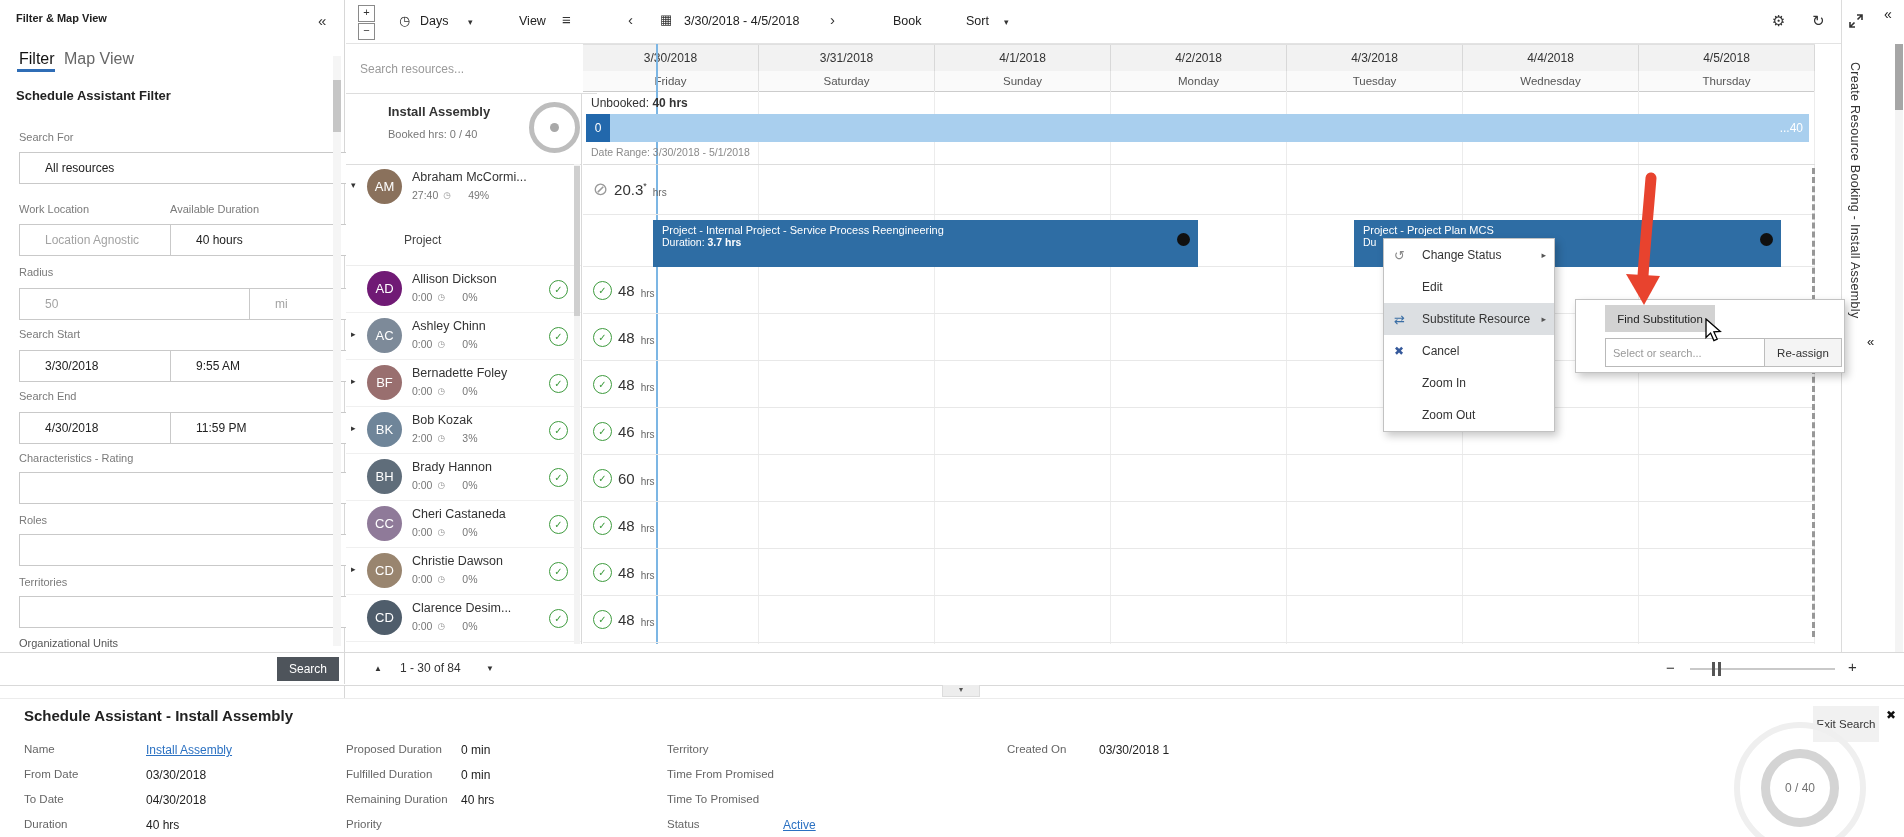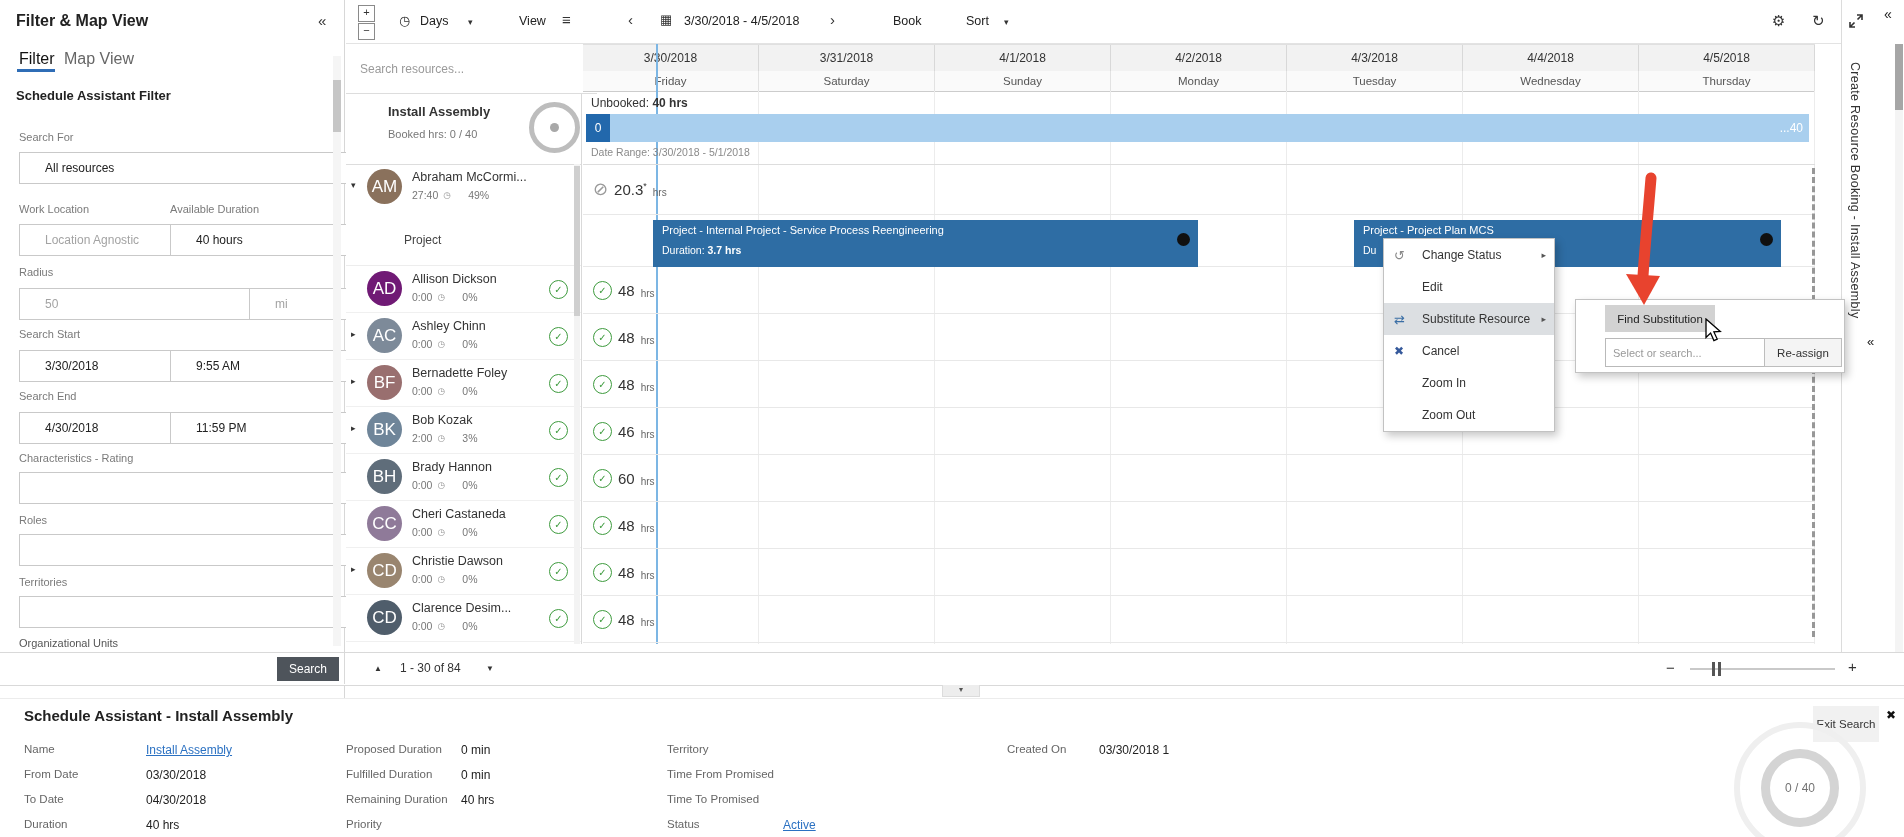--- a/index.html
+++ b/index.html
@@ -2,21 +2,21 @@
 <html><head>
 <meta charset="utf-8">
 <style>
   html,body{margin:0;padding:0}
   body{font-family:"Liberation Sans","DejaVu Sans",sans-serif;color:#333;background:#fff;overflow:hidden}
   #app{position:relative;width:1904px;height:837px;background:#fff;overflow:hidden}
   .abs{position:absolute}
 
   
   #left{position:absolute;left:0;top:0;width:344px;height:698px;border-right:1px solid #d7d7d7;background:#fff}
-  .lp-title{left:16px;top:12px;font-size:16px;font-weight:bold;color:#222}
+  .lp-title{left:16px;top:12px;font-size:11px;font-weight:bold;color:#222}
   .lp-collapse{left:318px;top:12px;font-size:15px;color:#333;cursor:pointer}
   .tab{top:50px;font-size:16px;cursor:pointer}
   .tab-underline{left:17px;top:69px;width:38px;height:3px;background:#2f6db6}
   .lp-section{left:16px;top:88px;font-size:13px;font-weight:bold;color:#222}
   .lbl{position:absolute;font-size:11px;color:#7a7a7a}
   .sel{position:absolute;height:30px;background:#fff;border:1px solid #c9c9c9;font-size:12px;color:#222;display:flex;align-items:center;padding:0 22px 0 25px;cursor:pointer}
   .sel .car{position:absolute;right:6px;top:10px;font-size:9px;color:#555}
   .sel .calic{position:absolute;right:6px;top:7px;font-size:13px;color:#222}
   .sel.dis{color:#a3a3a3}
   .sel.dis .car{color:#9a9a9a}
@@ -37,21 +37,21 @@
   .demand{position:absolute;left:0;top:47px;width:235px;height:73px;border-bottom:1px solid #ddd}
   .demand-name{left:42px;top:13px;font-size:13px;font-weight:bold;color:#333}
   .demand-booked{left:42px;top:37px;font-size:11px;color:#777}
   .demand-ring{left:183px;top:11px;width:41px;height:41px;border:5px solid #bdbdbd;border-radius:50%;display:flex;align-items:center;justify-content:center}
   .demand-ring i{width:9px;height:9px;border-radius:50%;background:#a8a8a8}
   .rlist{position:absolute;left:0;top:120px;width:235px;height:480px;overflow:hidden}
   .rrow{position:relative;height:46px;border-bottom:1px solid #f0f0f0;cursor:pointer}
   .rrow.tall{height:50px;border-bottom:none}
   .prow{position:relative;height:51px;border-bottom:1px solid #ededed;font-size:12px;color:#444;display:flex;align-items:center;padding-left:58px}
   .rcaret{position:absolute;left:5px;top:16px;font-size:9px;color:#333;cursor:pointer}
-  .ravatar{position:absolute;left:21px;top:5px;width:35px;height:35px;border-radius:50%;color:#fff;font-size:17px;display:flex;align-items:center;justify-content:center}
+  .ravatar{position:absolute;left:21px;top:5px;width:35px;height:35px;border-radius:50%;color:#fff;font-size:13px;display:flex;align-items:center;justify-content:center}
   .rname{position:absolute;left:66px;top:6px;font-size:12.5px;color:#333;white-space:nowrap}
   .rsub{position:absolute;left:66px;top:25px;font-size:10.5px;color:#777;display:flex;gap:5px;align-items:center}
   .rsub .pct{margin-left:12px}
   .rclock{font-size:9px;color:#999}
   .rchk{position:absolute;right:13px;top:14px}
   .chk{width:17px;height:17px;border:1.5px solid #3e9b3e;border-radius:50%;color:#3e9b3e;font-size:10px;display:flex;align-items:center;justify-content:center;background:#fff}
 
   
   #grid{position:absolute;left:583px;top:44px;width:1232px;height:600px}
   .dayshead{position:absolute;left:0;top:0;width:1232px;height:26px;display:flex;background:#f2f2f2;border-top:1px solid #e0e0e0;border-bottom:1px solid #ddd}
@@ -70,21 +70,21 @@
   .grow{position:relative;height:46px;border-bottom:1px solid #e8e8e8}
   .grow.tall{height:50px}
   .grow.book{height:51px}
   .avail{display:flex;align-items:center;gap:6px;padding-left:10px;height:100%}
   .gval{font-size:15px;color:#333}
   .gval sup{font-size:9px}
   .gunit{font-size:10px;color:#666;margin-top:6px}
   .slash{font-size:18px;color:#9a9a9a;line-height:1}
   .bar{position:absolute;top:5px;height:39px;background:#2e6da4;color:#fff;padding:4px 9px;overflow:hidden;cursor:pointer}
   .bar .t1{font-size:11px;white-space:nowrap}
-  .bar .t2{font-size:10.5px;margin-top:8px}
+  .bar .t2{font-size:10.5px;margin-top:0}
   .bdot{position:absolute;right:8px;top:13px;width:13px;height:13px;border-radius:50%;background:#101010}
   .dash{position:absolute;left:1229px;top:124px;height:469px;width:0;border-left:3px dashed #979797}
 
   
   #hbar{position:absolute;left:0;top:652px;width:1904px;height:32px;background:#fff;border-top:1px solid #d9d9d9;border-bottom:1px solid #d9d9d9}
   .searchbtn{position:absolute;left:277px;top:4px;width:62px;height:24px;background:#4e545b;color:#fff;font-size:12px;display:flex;align-items:center;justify-content:center;cursor:pointer}
   .vdiv{position:absolute;left:344px;top:0;width:1px;height:31px;background:#d9d9d9}
   .pgup{position:absolute;left:374px;top:11px;font-size:8px;cursor:pointer}
   .pgtext{position:absolute;left:400px;top:8px;font-size:12px;color:#333}
   .pgdn{position:absolute;left:486px;top:11px;font-size:8px;cursor:pointer}

